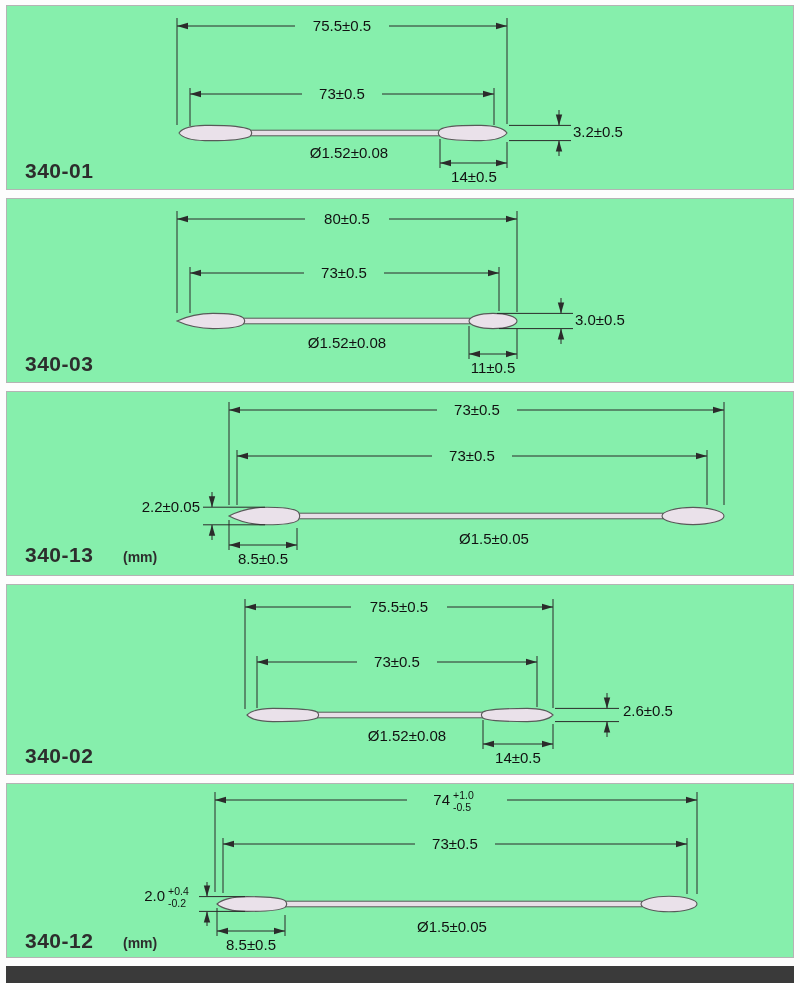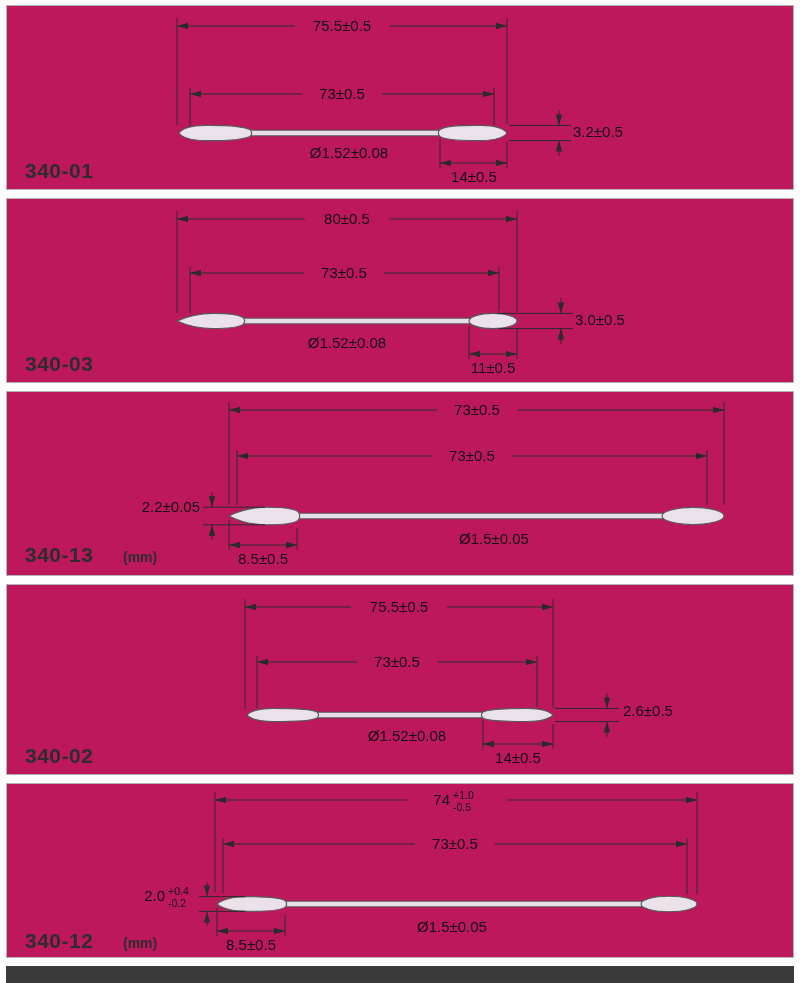--- a/index.html
+++ b/index.html
@@ -1,17 +1,17 @@
 <!DOCTYPE html>
 <html><head>
 <meta charset="utf-8">
 <style>
   html,body { margin:0; padding:0; background:#fdfdfd; }
   body { width:800px; box-sizing:border-box; padding:5px 6px; font-family:"Liberation Sans",sans-serif; }
-  .panel { width:786px; background:#be185d; border:1px solid #b4b4b4; margin-bottom:8px; line-height:0;text-align:center; }
+  .panel { width:786px; background:#86efac; border:1px solid #b4b4b4; margin-bottom:8px; line-height:0;text-align:center; }
   .footer-bar { width:788px; height:17px; background:#3a3a3a; }
   svg { display:block; }
   .ln  { stroke:#2b2b2b; stroke-width:1; fill:none; }
   .ah  { fill:#2b2b2b; }
   .dt  { font-family:"Liberation Sans",sans-serif; font-size:15px; fill:#111; }
   .tol { font-family:"Liberation Sans",sans-serif; font-size:10.5px; fill:#111; }
   .model { font-family:"Liberation Sans",sans-serif; font-size:21px; font-weight:600; fill:#2d2d2d; letter-spacing:.5px; }
   .unit  { font-family:"Liberation Sans",sans-serif; font-size:14px; font-weight:600; fill:#2d2d2d; }
   .tip   { fill:#eae1ea; stroke:#595959; stroke-width:1.1; }
   .stick { fill:#e7dfe7; stroke:#595959; stroke-width:1; }

